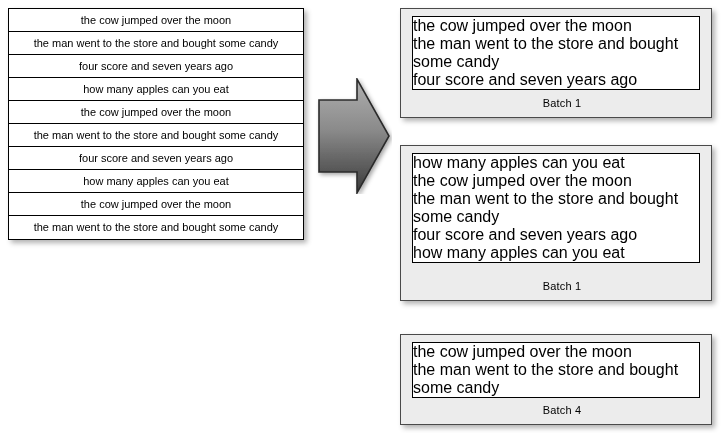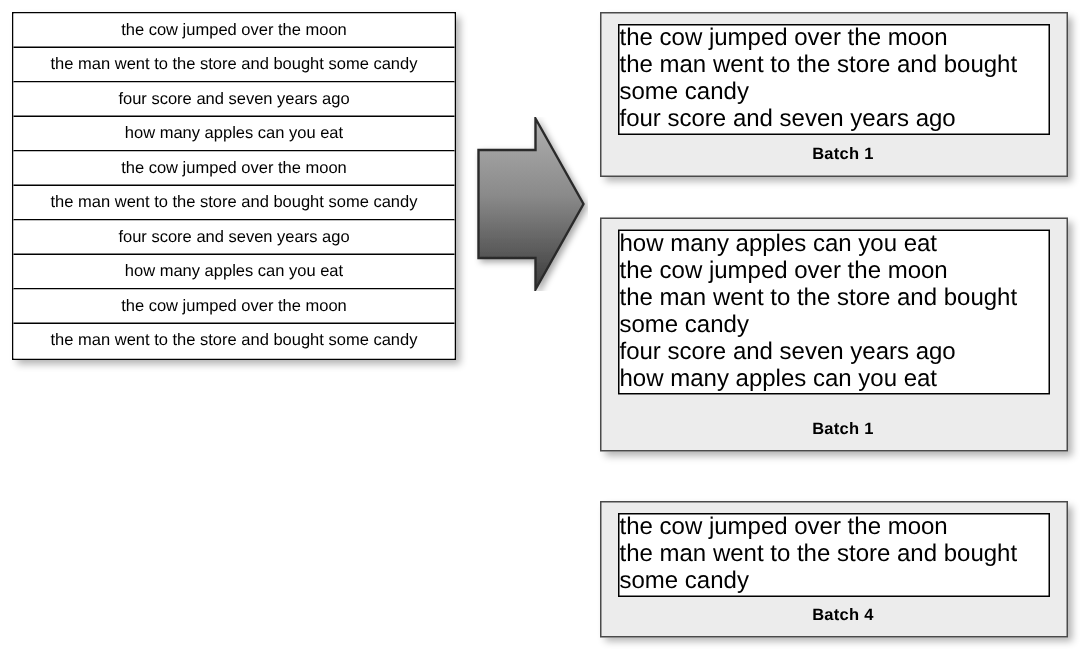--- a/index.html
+++ b/index.html
@@ -73,21 +73,21 @@
     border: 1px solid #000000;
     box-sizing: border-box;
   }
   .batch-label {
     position: absolute;
     left: 12px;
     right: 0;
     bottom: 8px;
     text-align: center;
     font-size: 11px;
-    font-weight: bold;
+    font-weight: normal;
     color: #000000;
     letter-spacing: 0.2px;
   }
 
   #batch-panel-1 { left: 400px; top: 8px;   width: 312px; height: 110px; }
   #batch-panel-2 { left: 400px; top: 145px; width: 312px; height: 156px; }
   #batch-panel-3 { left: 400px; top: 334px; width: 312px; height: 91px;  }
 </style>
 </head>
 <body>

